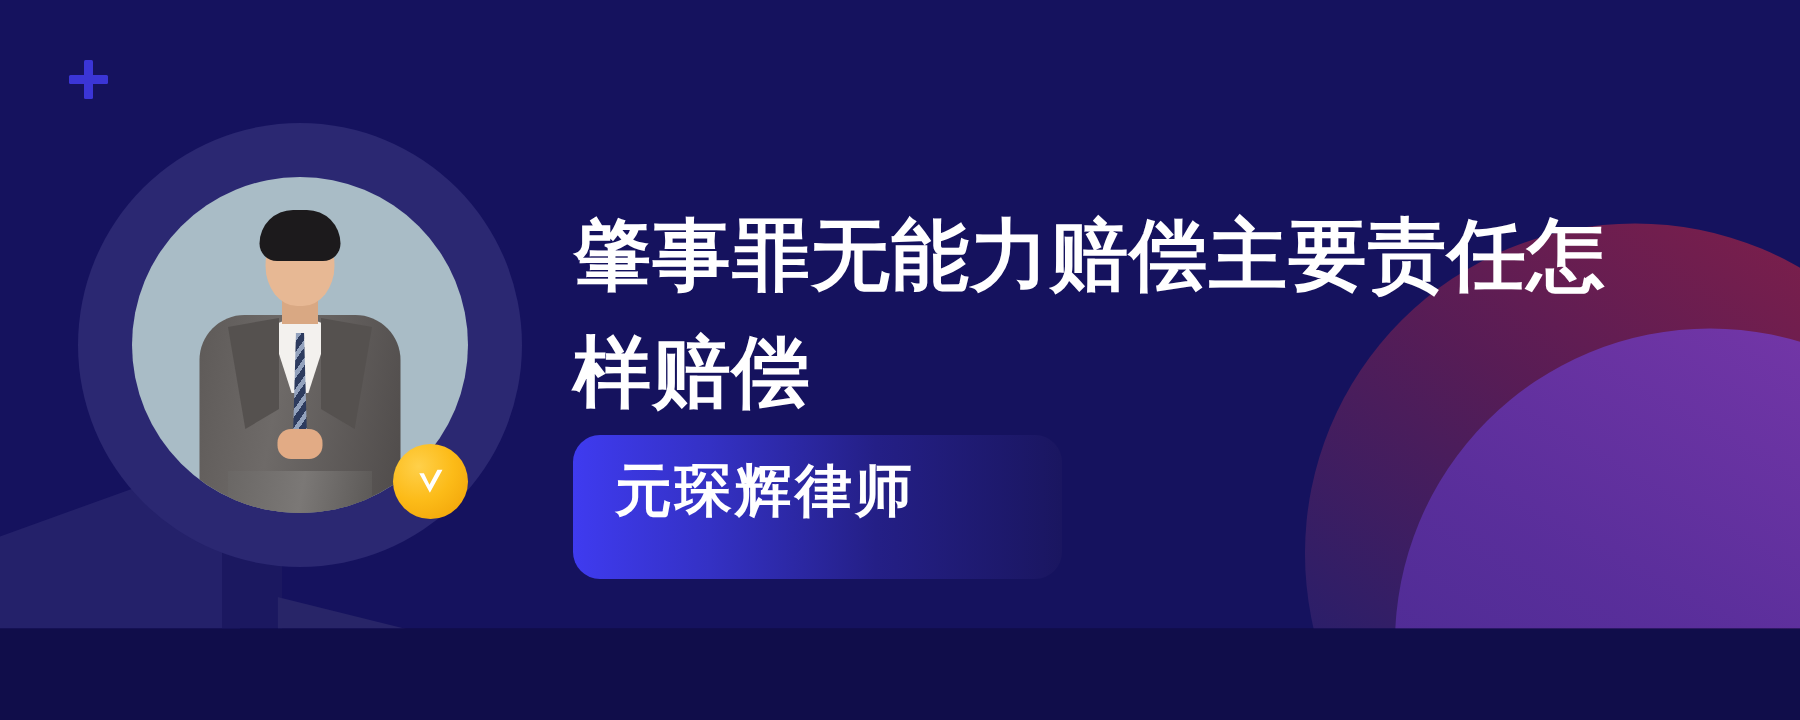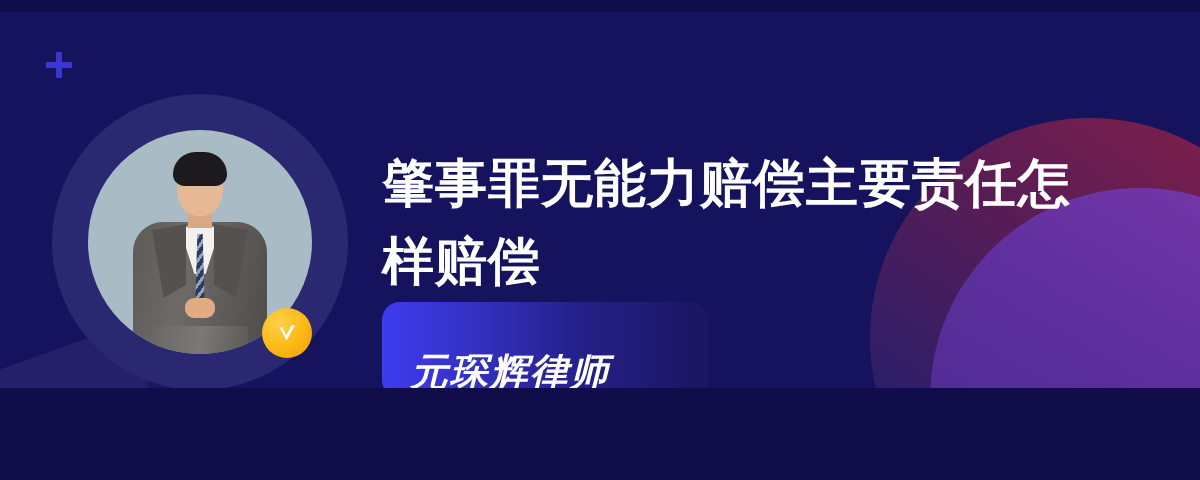--- a/index.html
+++ b/index.html
@@ -3,25 +3,24 @@
 <meta charset="utf-8">
 <style>
   html, body {
     margin: 0;
     padding: 0;
     background: #100d4a;
   }
   #banner {
     position: relative;
     width: 1200px;
-    height: 376px;
+    height: 419px;
     overflow: hidden;
     background: #15125e;
     font-family: "Liberation Sans", "DejaVu Sans", sans-serif;
-    margin-top: 12px;
   }
 
   
   .poly {
     position: absolute;
     pointer-events: none;
   }
   #poly-left {
     left: 0; top: 300px;
     width: 160px; height: 180px;
@@ -177,25 +176,24 @@
   }
 
   
   #cta-button {
     position: absolute;
     left: 382px; top: 290px;
     width: 326px; height: 96px;
     border: 0;
     border-radius: 18px;
     background: linear-gradient(90deg, #3f3bf0 0%, #3431c4 28%, #241f86 62%, #1a1660 100%);
-    display: flex; align-items: flex-end;
+    display: flex; align-items: flex-start;
     padding: 12px 0 0 28px;
     box-sizing: border-box;
     cursor: pointer;
-    font-style: italic;
   }
   #cta-label {
     color: #ffffff;
     font-size: 38px;
     font-weight: bold;
     letter-spacing: 2px;
     font-family: "Liberation Sans", "DejaVu Sans", sans-serif;
   }
 </style>
 </head>

